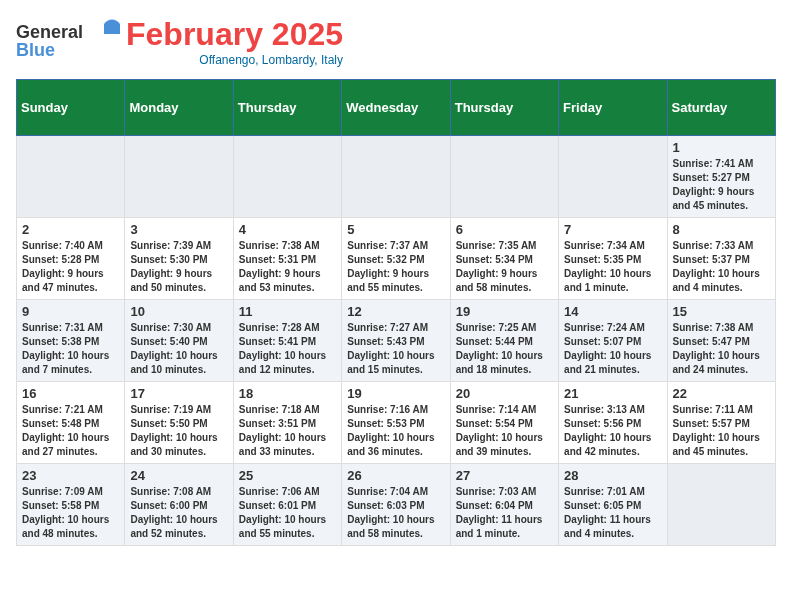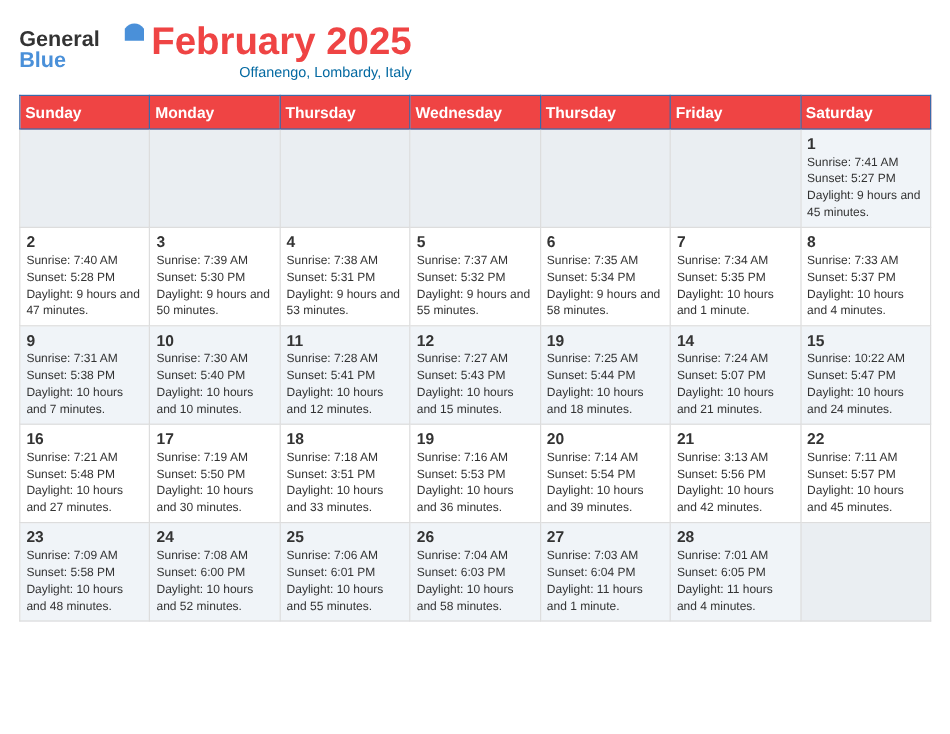--- a/index.html
+++ b/index.html
@@ -32,24 +32,24 @@
     .location-title {
       font-size: 12px;
       color: #0369a1;
     }
     .calendar {
       width: 100%;
       border-collapse: collapse;
       border: 1px solid #ccc;
     }
     .calendar th {
-      background-color: #ef4444;
+      background-color: #15803d;
       color: #fff;
       font-size: 13px;
-      padding: 6px 4px;
+      padding: 20px 4px;
       text-align: left;
       border: 1px solid #3a6aaa;
     }
     .calendar td {
       vertical-align: top;
       border: 1px solid #ddd;
       padding: 4px 5px;
       width: 108px;
       min-height: 90px;
       font-size: 10.5px;
@@ -62,20 +62,21 @@
     .day-number {
       font-size: 13px;
       font-weight: bold;
       display: block;
       margin-bottom: 2px;
     }
     .day-info {
       font-size: 10px;
       line-height: 1.4;
       color: #333;
+      font-weight: bold;
     }
     .row-shaded td {
       background: #f0f4f8;
     }
     .row-shaded td.empty {
       background: #eaeef2;
     }
   </style>
 </head>
 <body>
@@ -199,21 +200,21 @@
 Daylight: 10 hours and 18 minutes.</div>
         </td>
         <td>
           <span class="day-number">14</span>
           <div class="day-info">Sunrise: 7:24 AM
 Sunset: 5:07 PM
 Daylight: 10 hours and 21 minutes.</div>
         </td>
         <td>
           <span class="day-number">15</span>
-          <div class="day-info">Sunrise: 10:22 AM
+          <div class="day-info">Sunrise: 7:38 AM
 Sunset: 5:47 PM
 Daylight: 10 hours and 24 minutes.</div>
         </td>
       </tr>
       <tr>
         <td>
           <span class="day-number">16</span>
           <div class="day-info">Sunrise: 7:21 AM
 Sunset: 5:48 PM
 Daylight: 10 hours and 27 minutes.</div>

